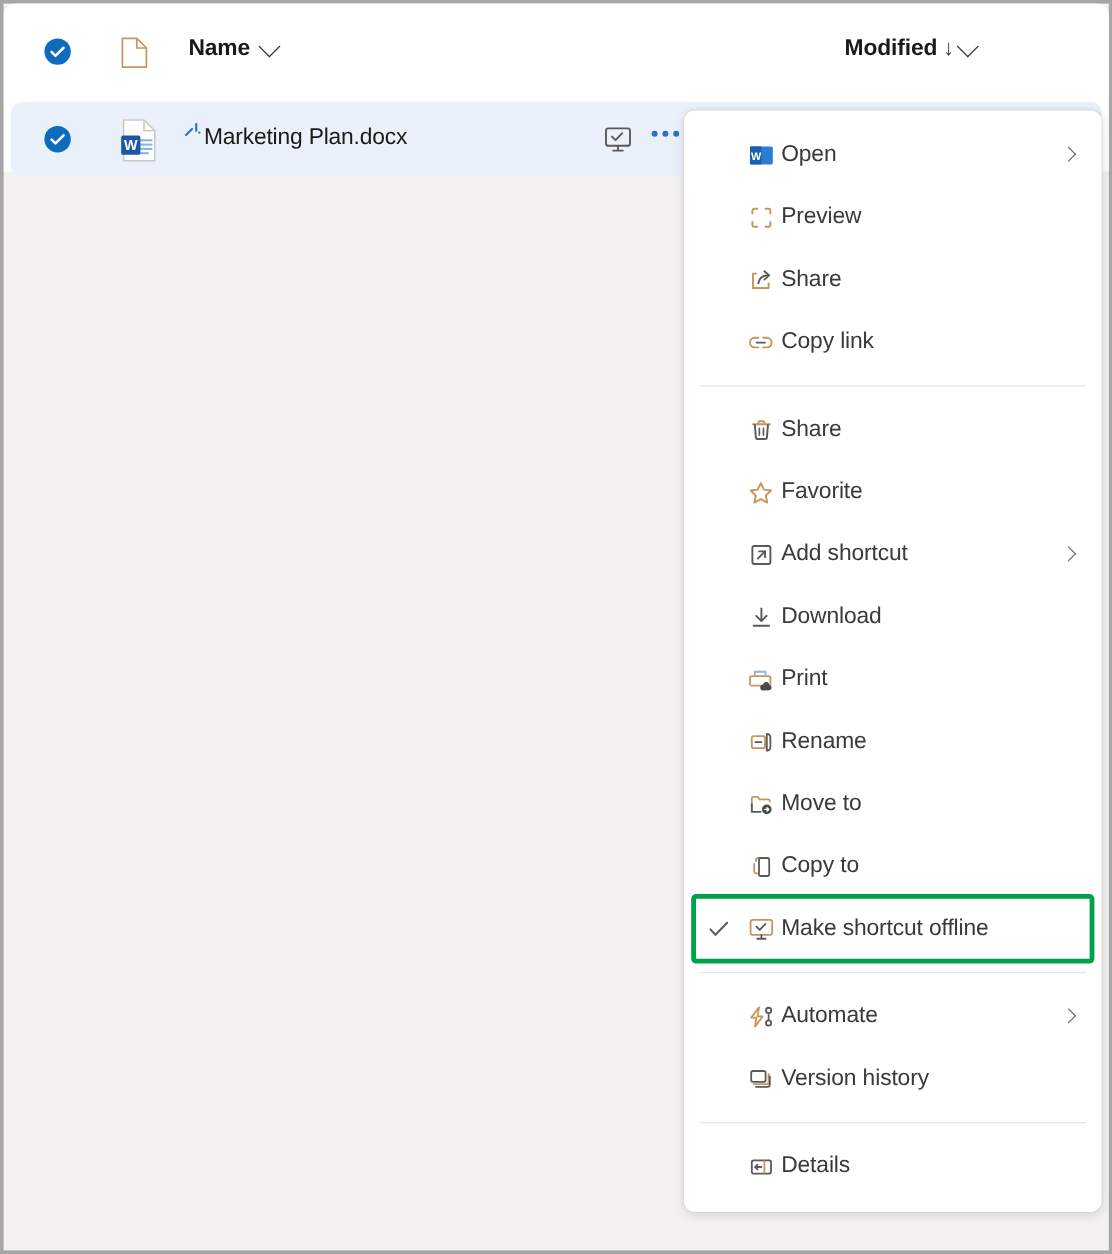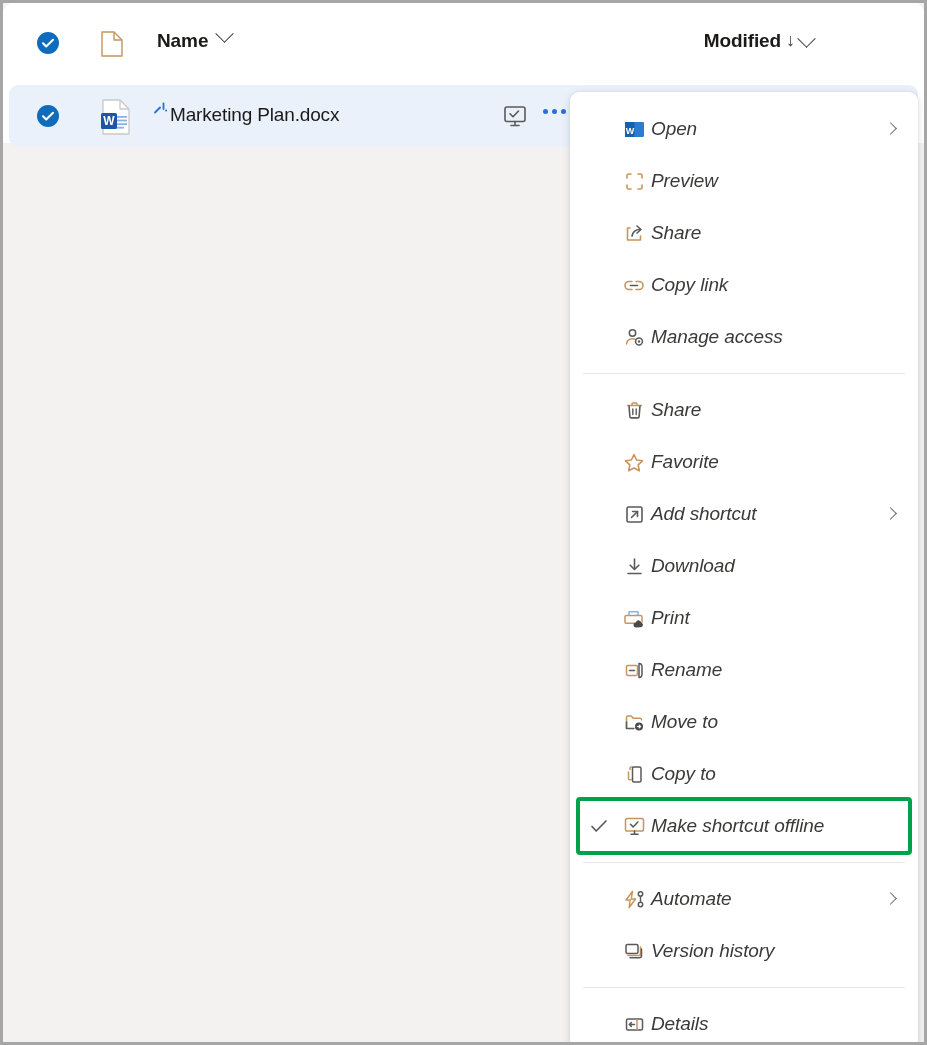--- a/index.html
+++ b/index.html
@@ -57,21 +57,21 @@
     top: 27px;
     width: 26px;
     height: 28px;
   }
 
   .hdr-name {
     position: absolute;
     left: 154px;
     top: 27px;
     display: flex;
-    align-items: flex-start;
+    align-items: center;
     gap: 10px;
     font-size: 19px;
     font-weight: bold;
     color: #1b1a19;
     letter-spacing: -0.1px;
   }
 
   .hdr-modified {
     position: absolute;
     right: 111px;
@@ -216,21 +216,20 @@
     display: flex;
     align-items: center;
     justify-content: center;
   }
 
   .mi-label {
     font-size: 19px;
     color: #3b3a39;
     letter-spacing: -0.1px;
     white-space: nowrap;
-    font-style: italic;
   }
 
   .mi-chev {
     position: absolute;
     right: 23px;
     top: 50%;
     width: 9px;
     height: 9px;
     margin-top: -5px;
     border-right: 1.7px solid #6b6b6b;
@@ -380,32 +379,20 @@
         <span class="mi-icon">
           <svg width="22" height="21" viewBox="0 0 22 21">
             <path d="M9 6.5H6a4 4 0 0 0 0 8h3" fill="none" stroke="#c8955c" stroke-width="1.6" stroke-linecap="round"></path>
             <path d="M13 6.5h3a4 4 0 0 1 0 8h-3" fill="none" stroke="#c8955c" stroke-width="1.6" stroke-linecap="round"></path>
             <path d="M7.5 10.5h7" stroke="#5a5a5a" stroke-width="1.6" stroke-linecap="round"></path>
           </svg>
         </span>
         <span class="mi-label">Copy link</span>
       </div>
 
-      <div class="menu-item">
-        <span class="mi-check"></span>
-        <span class="mi-icon">
-          <svg width="21" height="21" viewBox="0 0 21 21">
-            <circle cx="8.5" cy="6" r="3.2" fill="none" stroke="#5a5a5a" stroke-width="1.5"></circle>
-            <path d="M2.6 17c0-3.3 2.7-5.2 5.9-5.2 1 0 2 0.2 2.8 0.6" fill="none" stroke="#c8955c" stroke-width="1.5" stroke-linecap="round"></path>
-            <circle cx="15" cy="14.5" r="3.4" fill="none" stroke="#5a5a5a" stroke-width="1.5"></circle>
-            <circle cx="15" cy="14.5" r="1.2" fill="#5a5a5a"></circle>
-          </svg>
-        </span>
-        <span class="mi-label">Manage access</span>
-      </div>
     </div>
 
     <div class="menu-sep"></div>
 
     <div class="menu-group">
 
       <div class="menu-item">
         <span class="mi-check"></span>
         <span class="mi-icon">
           <svg width="21" height="21" viewBox="0 0 21 21">

